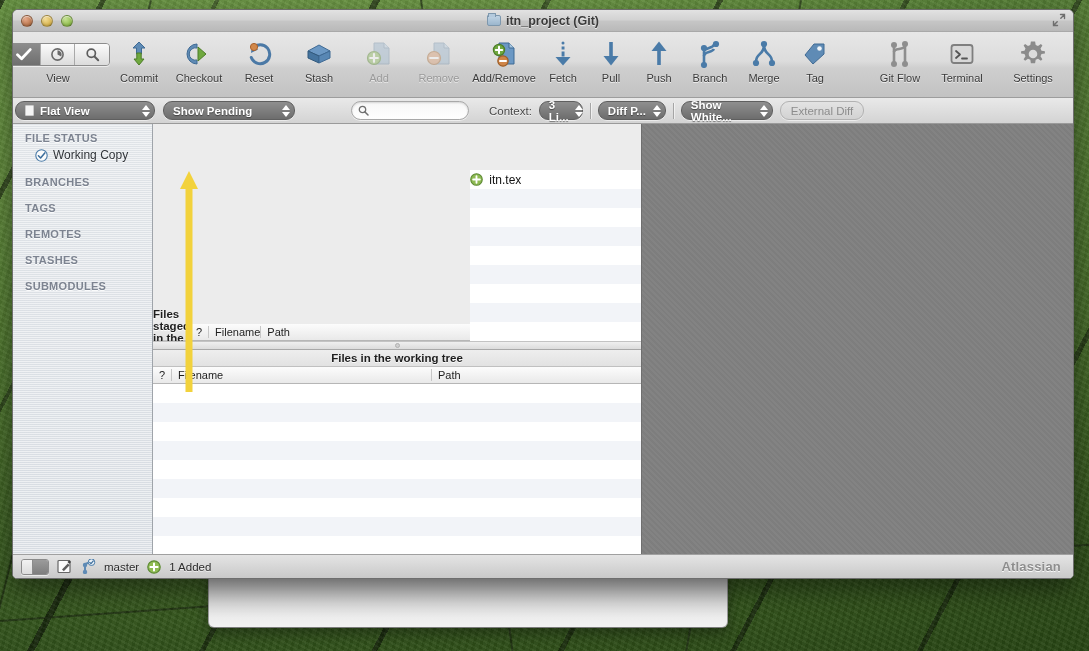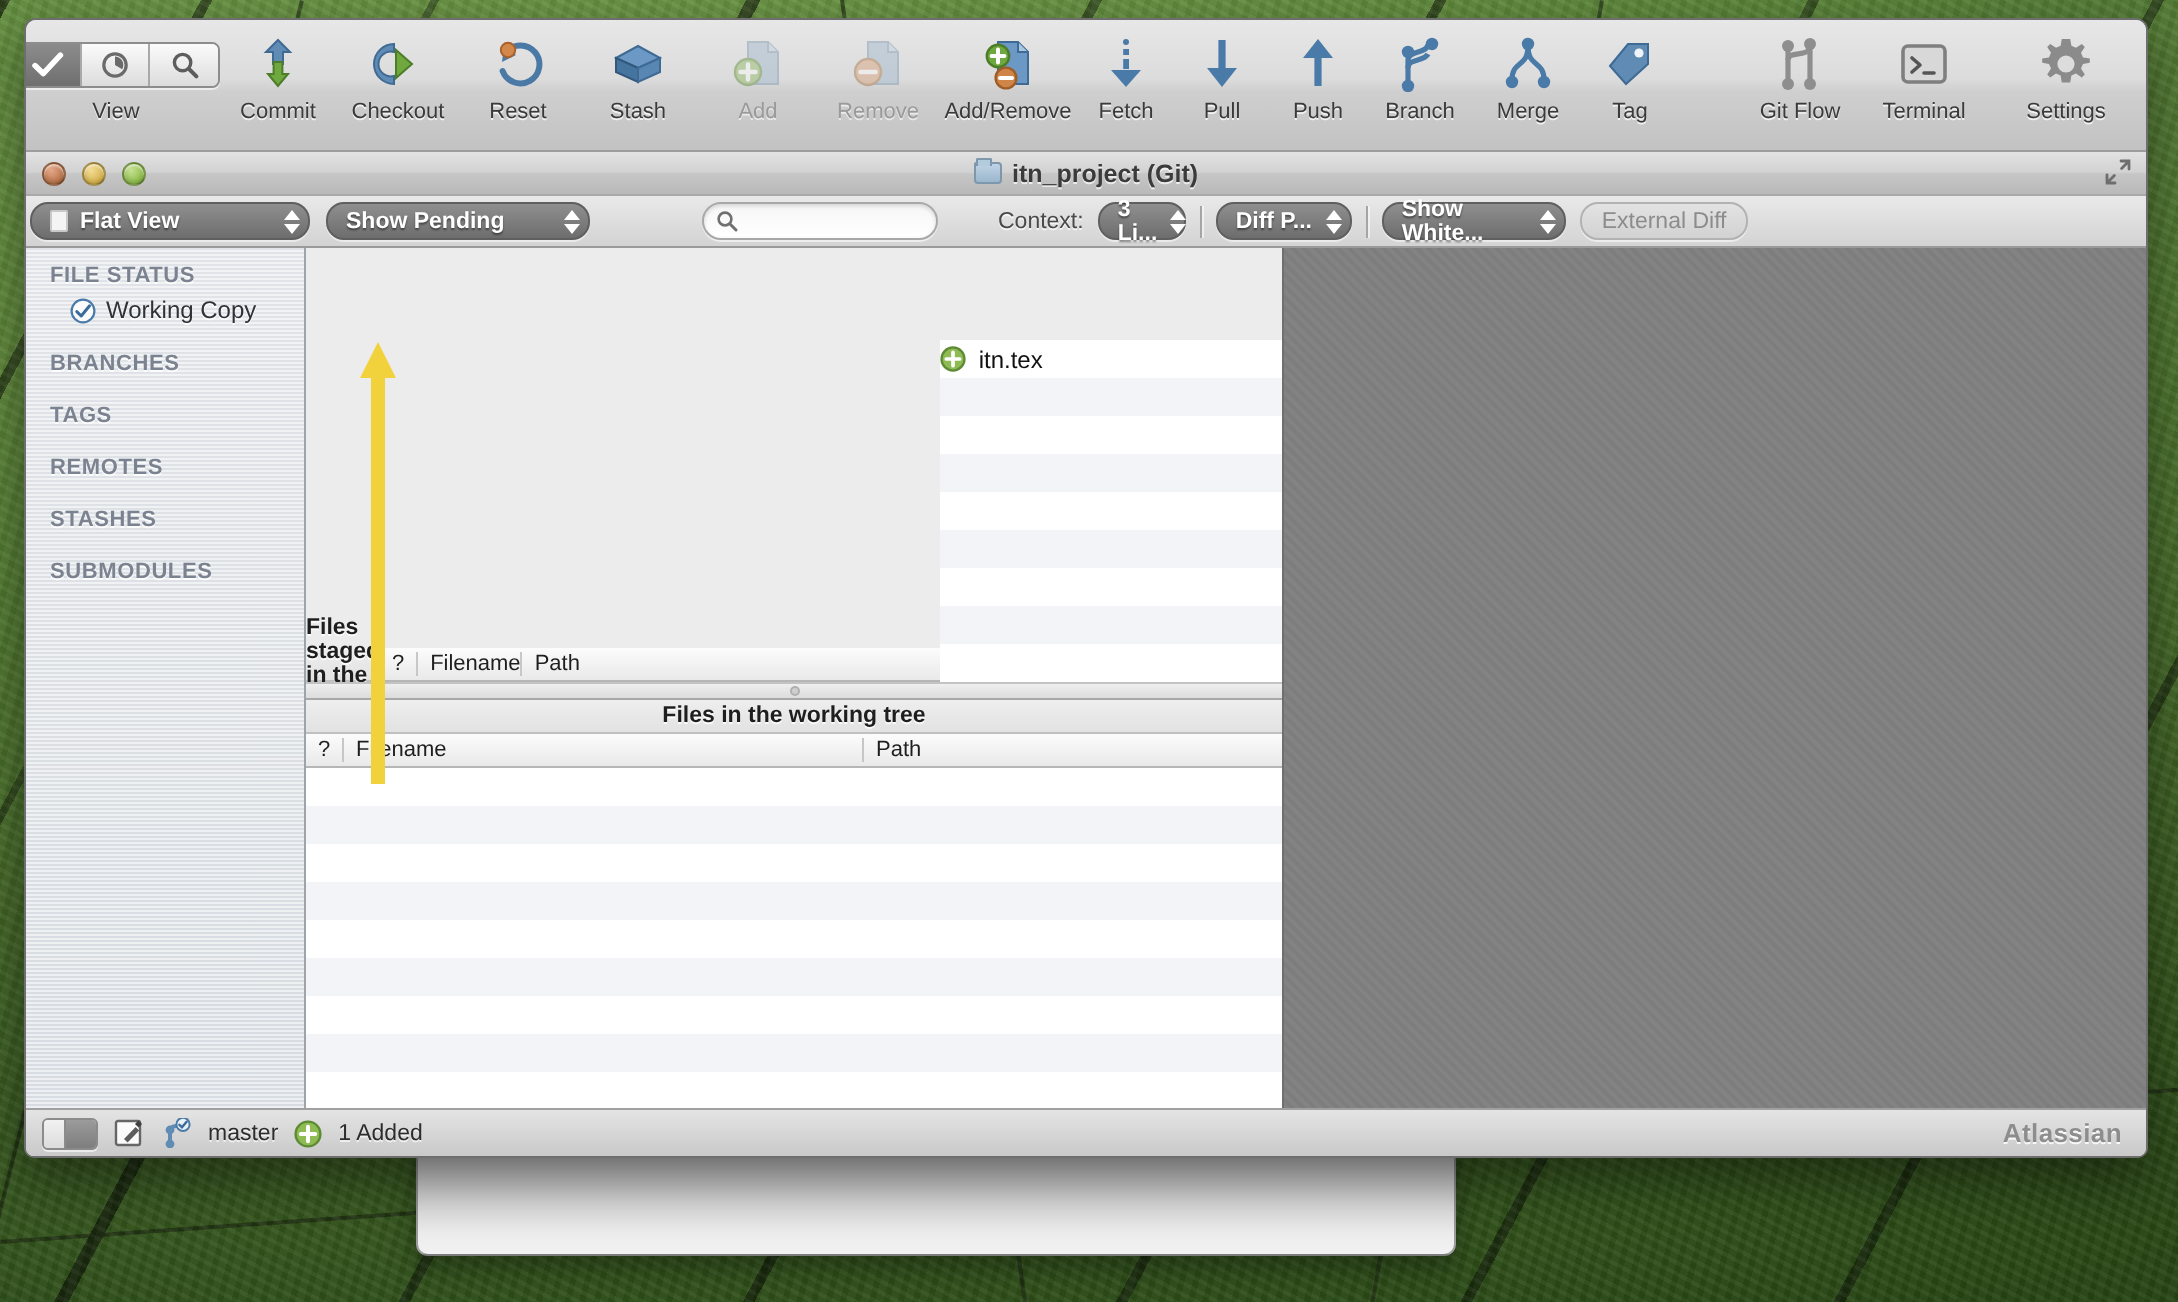--- a/index.html
+++ b/index.html
@@ -159,21 +159,21 @@
   #searchbox {
     width: 118px; height: 19px; border-radius: 10px;
     background: linear-gradient(180deg,#f6f6f6,#ffffff);
     border:1px solid #a8a8a8; box-shadow: inset 0 1px 2px rgba(0,0,0,.14), 0 1px 0 rgba(255,255,255,.6);
     display:flex; align-items:center; padding-left:6px; margin-left: 48px;
   }
   #searchbox input {
     border:none; outline:none; background:transparent; font-size:11px;
     width: 92px; font-family:"Liberation Sans",sans-serif; color:#333;
   }
-  .ctx-label { font-size:11.5px; color:#4a4a4a; text-shadow:0 1px 0 rgba(255,255,255,.7); margin-left:18px; }
+  .ctx-label { font-size:11.5px; color:#4a4a4a; text-shadow:0 1px 0 rgba(255,255,255,.7); margin-left:8px; }
   .vsep { width:1px; height:16px; background:#a5a5a5; box-shadow:1px 0 0 rgba(255,255,255,.55); }
   #external-diff {
     height:19px; border-radius:9px; padding:0 10px;
     display:flex; align-items:center; font-size:11.5px; color:#8c8c8c;
     background: linear-gradient(180deg,#e3e3e3,#d2d2d2);
     border:1px solid #b2b2b2; box-shadow: 0 1px 0 rgba(255,255,255,.55);
   }
   #optbar-right { display:flex; align-items:center; gap:7px; margin-left:4px; }
 
   
@@ -276,20 +276,35 @@
 <div id="desktop">
   <div class="field-line" style="left:150px;top:0;width:2px;height:700px;transform:rotate(14deg);"></div>
   <div class="field-line" style="left:420px;top:0;width:2px;height:700px;transform:rotate(-8deg);"></div>
   <div class="field-line" style="left:800px;top:0;width:2px;height:700px;transform:rotate(10deg);"></div>
   <div class="field-line" style="left:0;top:620px;width:1200px;height:2px;transform:rotate(-4deg);"></div>
 </div>
 
 <div id="bg-window"></div>
 
 <div id="window">
+
+  <div id="titlebar">
+    <div class="traffic">
+      <div class="light close"></div>
+      <div class="light min"></div>
+      <div class="light max"></div>
+    </div>
+    <div id="title-text">
+      <span class="folder-icon"></span>
+      <span>itn_project (Git)</span>
+    </div>
+    <svg id="fullscreen-btn" viewBox="0 0 14 14">
+      <path d="M8.5 1.5h4v4M12.5 1.5L8.8 5.2M5.5 12.5h-4v-4M1.5 12.5l3.7-3.7" fill="none" stroke="#6e6e6e" stroke-width="1.4" stroke-linecap="round"></path>
+    </svg>
+  </div>
 
   <div id="toolbar">
 
     <div class="tb-item" style="width:70px;">
       <div class="tb-ico">
         <div id="view-seg">
           <div class="seg active">
             <svg width="16" height="13" viewBox="0 0 16 13">
               <path d="M1.5 6.8 L5.6 10.8 L14.2 1.6" fill="none" stroke="#ffffff" stroke-width="2.8" stroke-linecap="round" stroke-linejoin="round"></path>
             </svg>
@@ -495,35 +510,20 @@
       <div class="tb-ico">
           <svg width="26" height="26" viewBox="0 0 26 26">
         <g fill="#8b8b8b">
           <path d="M13 0.5 l2.1 0 0.6 3.4 2.3 1 2.9-1.9 1.5 1.5 -1.9 2.9 1 2.3 3.4 0.6 0 2.1 -3.4 0.6 -1 2.3 1.9 2.9 -1.5 1.5 -2.9-1.9 -2.3 1 -0.6 3.4 -2.1 0 -2.1 0 -0.6-3.4 -2.3-1 -2.9 1.9 -1.5-1.5 1.9-2.9 -1-2.3 -3.4-0.6 0-2.1 3.4-0.6 1-2.3 -1.9-2.9 1.5-1.5 2.9 1.9 2.3-1 0.6-3.4z"></path>
         </g>
         <circle cx="13" cy="13" r="4.3" fill="#dcdcdc"></circle>
       </svg>
         </div>
       <div class="tb-lbl">Settings</div>
     </div>
-  </div>
-
-  <div id="titlebar">
-    <div class="traffic">
-      <div class="light close"></div>
-      <div class="light min"></div>
-      <div class="light max"></div>
-    </div>
-    <div id="title-text">
-      <span class="folder-icon"></span>
-      <span>itn_project (Git)</span>
-    </div>
-    <svg id="fullscreen-btn" viewBox="0 0 14 14">
-      <path d="M8.5 1.5h4v4M12.5 1.5L8.8 5.2M5.5 12.5h-4v-4M1.5 12.5l3.7-3.7" fill="none" stroke="#6e6e6e" stroke-width="1.4" stroke-linecap="round"></path>
-    </svg>
   </div>
 
   <div id="optbar">
     <div style="width:140px; display:flex; align-items:center; gap:8px;">
       <div class="popup" style="width:140px">
         <span class="pfile"></span>
         <span>Flat View</span>
         <span class="steppers">
           <span class="arr-up"></span>
             <span class="arr-dn"></span>

